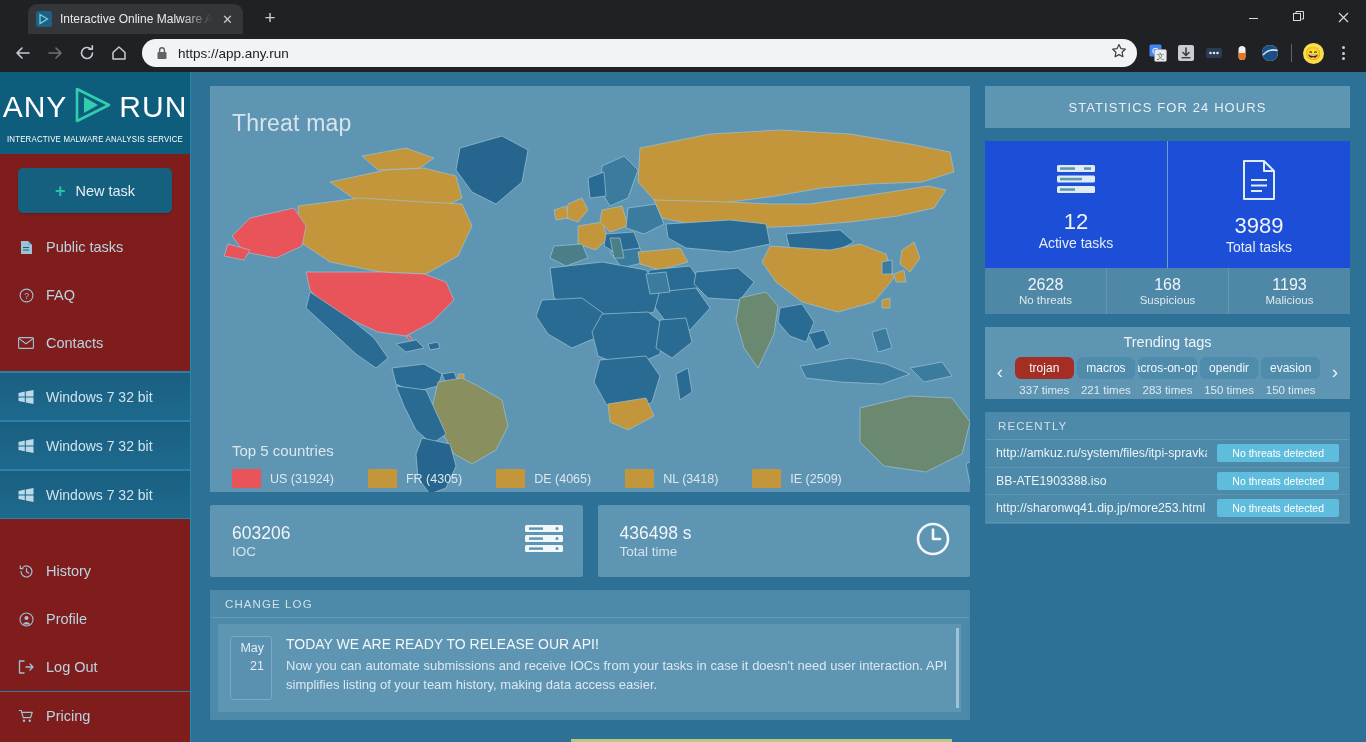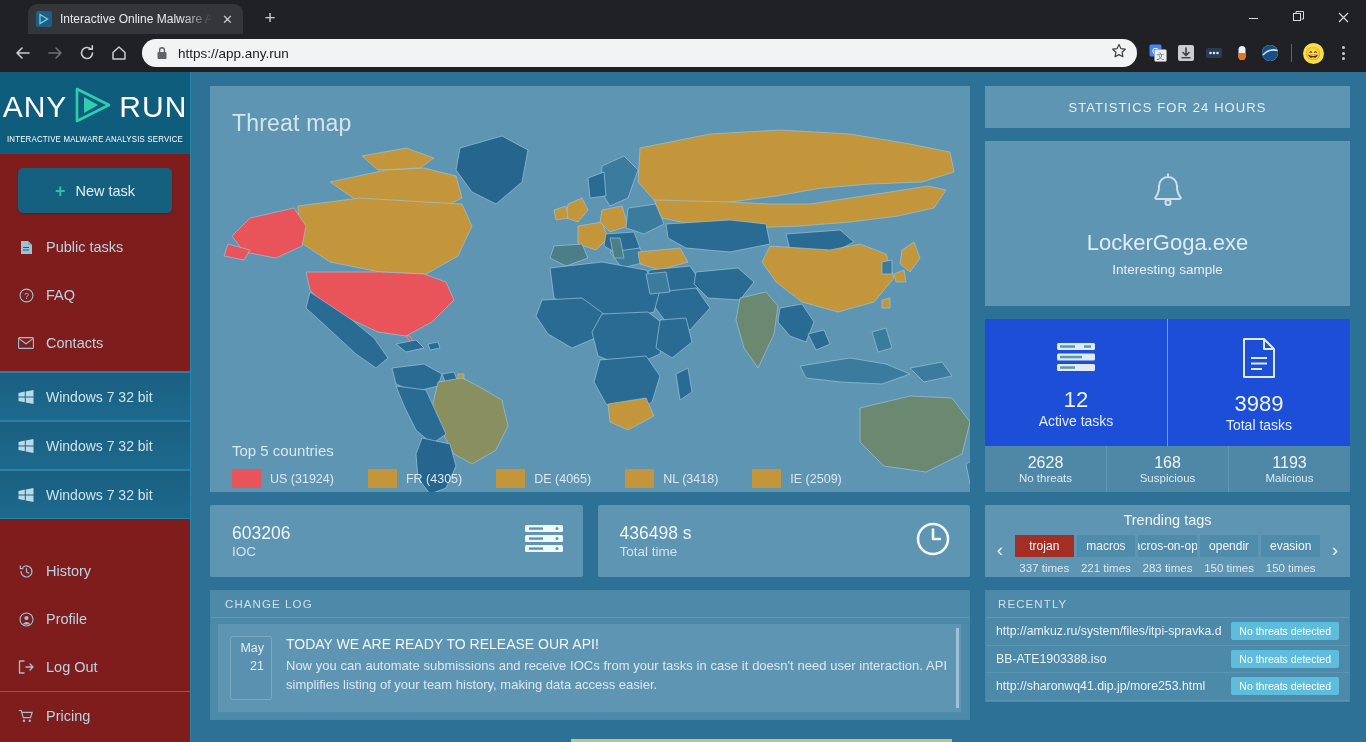--- a/index.html
+++ b/index.html
@@ -196,40 +196,40 @@
 
   
   .trending { background: #5e95b3; height: 72px; padding: 7px 0 0; position: relative; }
   .tr-title { text-align: center; color: #eef5f8; font-size: 14.5px; margin-bottom: 7px; }
   .tr-body { display: flex; align-items: flex-start; }
   .tr-arrow { width: 30px; color: #eaf2f6; font-size: 19px; display: flex;
               align-items: flex-start; justify-content: center; padding-top: 4px; flex: none; }
   .tr-list { flex: 1; display: flex; gap: 3px; overflow: hidden; min-width: 0; }
   .tr-item { flex: 1 1 0; min-width: 0; }
   .tr-chip {
-    height: 22px; border-radius: 0; display: flex; align-items: center; justify-content: center;
+    height: 22px; border-radius: 6px; display: flex; align-items: center; justify-content: center;
     color: #f2f7fa; font-size: 12px; background: #4f8cac; white-space: nowrap; overflow: hidden;
   }
   .tr-chip.hot { background: #a52e24; }
   .tr-count { text-align: center; color: #dbe9f1; font-size: 11.5px; margin-top: 5px; }
 
   
   .recently { border: 1px solid #4b88a8; background: #4d89a8; }
   .rec-head {
     height: 27px; display: flex; align-items: center; padding-left: 12px;
     color: #cfe0ea; font-size: 11.5px; letter-spacing: 1.1px; border-bottom: 1px solid #5e9bb9;
   }
   .rec-row {
     height: 27.5px; display: flex; align-items: center; justify-content: space-between;
     padding: 0 10px 0 10px; border-bottom: 1px solid #5896b4;
   }
   .rec-name { color: #eaf3f8; font-size: 12.3px; white-space: nowrap; overflow: hidden; }
   .rec-badge {
     background: #5ebcdd; color: #fff; font-size: 10.5px; border-radius: 2px;
-    padding: 3px 8px; white-space: nowrap; flex: none; margin-left: 10px;
+    padding: 3px 15px; white-space: nowrap; flex: none; margin-left: 10px;
   }
   .bottom-strip {
     position: absolute; left: 571px; bottom: 0; width: 381px; height: 3px; background: #b9c882;
   }
 </style>
 </head>
 <body>
 
 <div class="browser">
 
@@ -680,31 +680,20 @@
             </div>
             <div class="clog-scroll"></div>
           </div>
         </div>
       </div>
 
       <div class="col-right">
 
         <div class="stats-head">STATISTICS FOR 24 HOURS</div>
 
-        <div class="sample-card">
-          <span class="sample-bell">
-            <svg width="44" height="44" viewBox="0 0 44 44">
-              <path d="M22 7c-5.2 0-9 4-9 9.2 0 7.6-2.4 9.4-3.6 11.1-.5.7 0 1.7.9 1.7h23.4c.9 0 1.4-1 .9-1.7-1.2-1.7-3.6-3.5-3.6-11.1C31 11 27.2 7 22 7z" fill="none" stroke="#cfe0ea" stroke-width="2"></path>
-              <path d="M22 4.2v2.8" stroke="#cfe0ea" stroke-width="2" stroke-linecap="round"></path>
-              <circle cx="22" cy="32.5" r="2.6" fill="none" stroke="#cfe0ea" stroke-width="2"></circle>
-            </svg>
-          </span>
-          <div class="sample-name">LockerGoga.exe</div>
-          <div class="sample-sub">Interesting sample</div>
-        </div>
 
         <div class="tasks-card">
           <div class="tasks-top">
             <div class="tt-cell">
               <span class="tt-ic">
                 <svg width="40" height="32" viewBox="0 0 40 32">
                   <rect x="1" y="1" width="38" height="7" rx="1.5" fill="#dfecf3"></rect>
                   <rect x="1" y="11.5" width="38" height="7" rx="1.5" fill="#dfecf3"></rect>
                   <rect x="1" y="22" width="38" height="7" rx="1.5" fill="#dfecf3"></rect>
                   <rect x="4" y="3.3" width="15" height="2.5" fill="#5e95b3"></rect>

